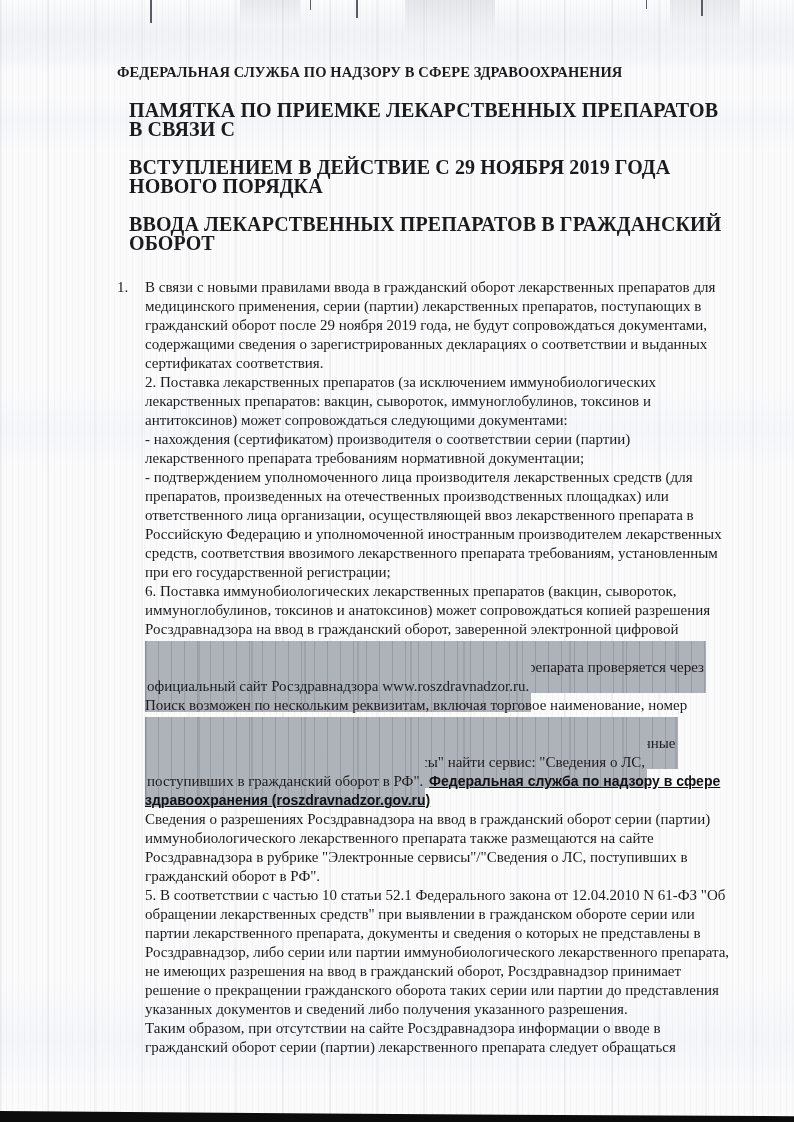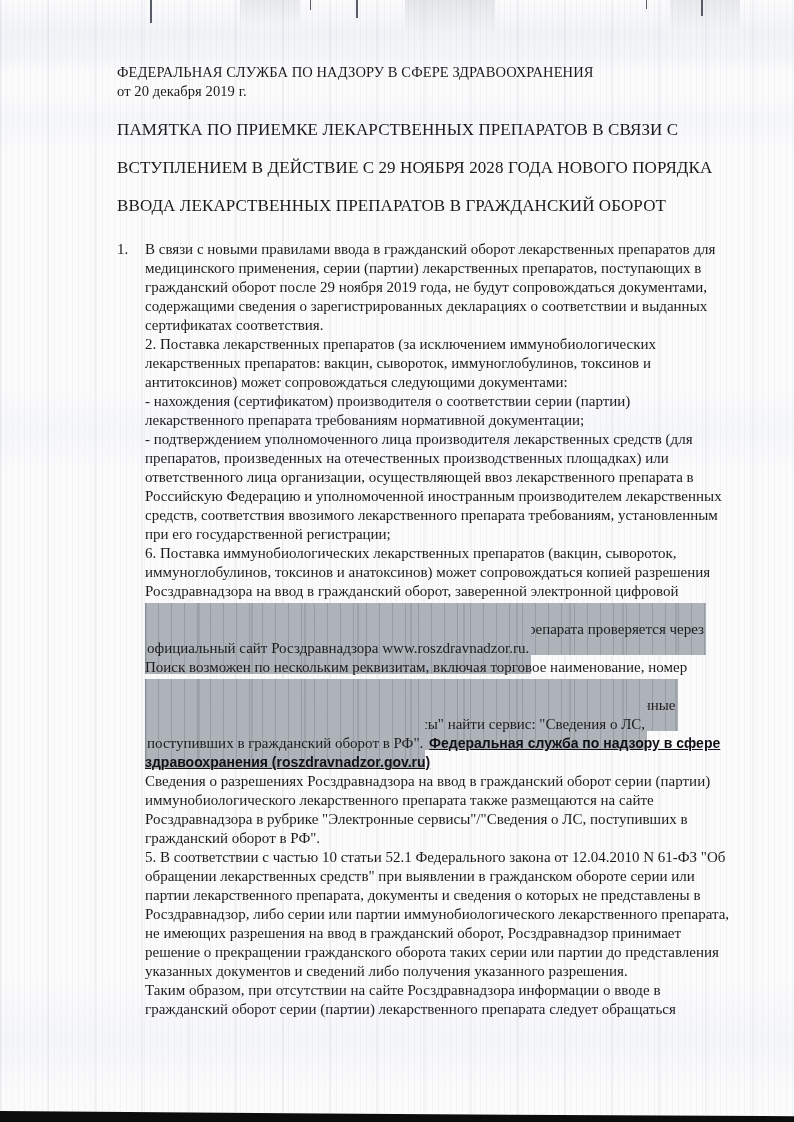--- a/index.html
+++ b/index.html
@@ -17,22 +17,22 @@
       linear-gradient(180deg,
         rgba(255,255,255,0) 0px, rgba(188,198,214,0.16) 34px, rgba(188,198,214,0.10) 58px, rgba(255,255,255,0) 72px,
         rgba(255,255,255,0) 96px, rgba(196,206,220,0.10) 120px, rgba(255,255,255,0) 150px,
         rgba(255,255,255,0) 390px, rgba(196,206,220,0.10) 430px, rgba(255,255,255,0) 470px,
         rgba(255,255,255,0) 980px, rgba(200,208,220,0.12) 1040px, rgba(255,255,255,0) 1090px);
   }
   .streak { position:absolute; top:0; background:#3c414b; opacity:0.85; }
   .smudge { position:absolute; pointer-events:none; }
 
   .content { position:absolute; left:117px; top:63px; width:614px; }
-  .org, .date { margin:0; font-weight:normal; font-size:14.5px; line-height:19px; letter-spacing:0.1px; }
-  .title-line { margin:19px 0 0 0; font-weight:normal; font-size:17px; line-height:19px; letter-spacing:0.1px; }
+  .org, .date { margin:0; font-weight:bold; font-size:14.5px; line-height:19px; letter-spacing:0.1px; }
+  .title-line { margin:19px 0 0 12px; font-weight:bold; font-size:20px; line-height:19px; letter-spacing:0.1px; }
 
   .body-block { margin:25px 0 0 28px; width:586px; }
   .body-block p { margin:0; font-size:15px; line-height:19px; }
   .p-first { position:relative; }
   .marker { position:absolute; left:-28px; top:0; }
 
   .hl {
     background-color:#aeb3ba;
     background-image:
       repeating-linear-gradient(90deg, rgba(35,40,50,0.16) 0 1px, rgba(0,0,0,0) 1px 13px),
@@ -61,24 +61,23 @@
   <div class="streak" style="left:310px; width:1px; height:10px;"></div>
   <div class="streak" style="left:356px; width:2px; height:18px;"></div>
   <div class="streak" style="left:646px; width:1px; height:9px;"></div>
   <div class="streak" style="left:701px; width:2px; height:16px;"></div>
   <div class="smudge" style="left:405px; top:0; width:90px; height:34px; background:linear-gradient(180deg, rgba(70,80,100,0.12), rgba(0,0,0,0));"></div>
   <div class="smudge" style="left:240px; top:0; width:60px; height:26px; background:linear-gradient(180deg, rgba(70,80,100,0.10), rgba(0,0,0,0));"></div>
   <div class="smudge" style="left:670px; top:0; width:70px; height:30px; background:linear-gradient(180deg, rgba(70,80,100,0.10), rgba(0,0,0,0));"></div>
 
   <div class="content">
     <p class="org">ФЕДЕРАЛЬНАЯ СЛУЖБА ПО НАДЗОРУ В СФЕРЕ ЗДРАВООХРАНЕНИЯ</p>
-    <p class="date">от 20 декабря 2019 г.</p>
 
     <p class="title-line">ПАМЯТКА ПО ПРИЕМКЕ ЛЕКАРСТВЕННЫХ ПРЕПАРАТОВ В СВЯЗИ С</p>
-    <p class="title-line">ВСТУПЛЕНИЕМ В ДЕЙСТВИЕ С 29 НОЯБРЯ 2028 ГОДА НОВОГО ПОРЯДКА</p>
+    <p class="title-line">ВСТУПЛЕНИЕМ В ДЕЙСТВИЕ С 29 НОЯБРЯ 2019 ГОДА НОВОГО ПОРЯДКА</p>
     <p class="title-line">ВВОДА ЛЕКАРСТВЕННЫХ ПРЕПАРАТОВ В ГРАЖДАНСКИЙ ОБОРОТ</p>
 
     <div class="body-block">
       <p class="p-first"><span class="marker">1.</span><span>В связи с новыми правилами ввода в гражданский оборот лекарственных препаратов для медицинского применения, серии (партии) лекарственных препаратов, поступающих в гражданский оборот после 29 ноября 2019 года, не будут сопровождаться документами, содержащими сведения о зарегистрированных декларациях о соответствии и выданных сертификатах соответствия.</span></p>
       <p>2. Поставка лекарственных препаратов (за исключением иммунобиологических лекарственных препаратов: вакцин, сывороток, иммуноглобулинов, токсинов и антитоксинов) может сопровождаться следующими документами:</p>
       <p>- нахождения (сертификатом) производителя о соответствии серии (партии) лекарственного препарата требованиям нормативной документации;</p>
       <p>- подтверждением уполномоченного лица производителя лекарственных средств (для препаратов, произведенных на отечественных производственных площадках) или ответственного лица организации, осуществляющей ввоз лекарственного препарата в Российскую Федерацию и уполномоченной иностранным производителем лекарственных средств, соответствия ввозимого лекарственного препарата требованиям, установленным при его государственной регистрации;</p>
       <p>6. Поставка иммунобиологических лекарственных препаратов (вакцин, сывороток, иммуноглобулинов, токсинов и анатоксинов) может сопровождаться копией разрешения Росздравнадзора на ввод в гражданский оборот, заверенной электронной цифровой подписью.</p>
       <p><span class="hl">4. Законность нахождения серии (партии) лекарственного препарата проверяется через официальный сайт Росздравнадзора www.roszdravnadzor.ru.</span></p>
       <p>Поиск возможен по нескольким реквизитам, включая торговое наименование, номер серии, производитель, страна производства.</p>

